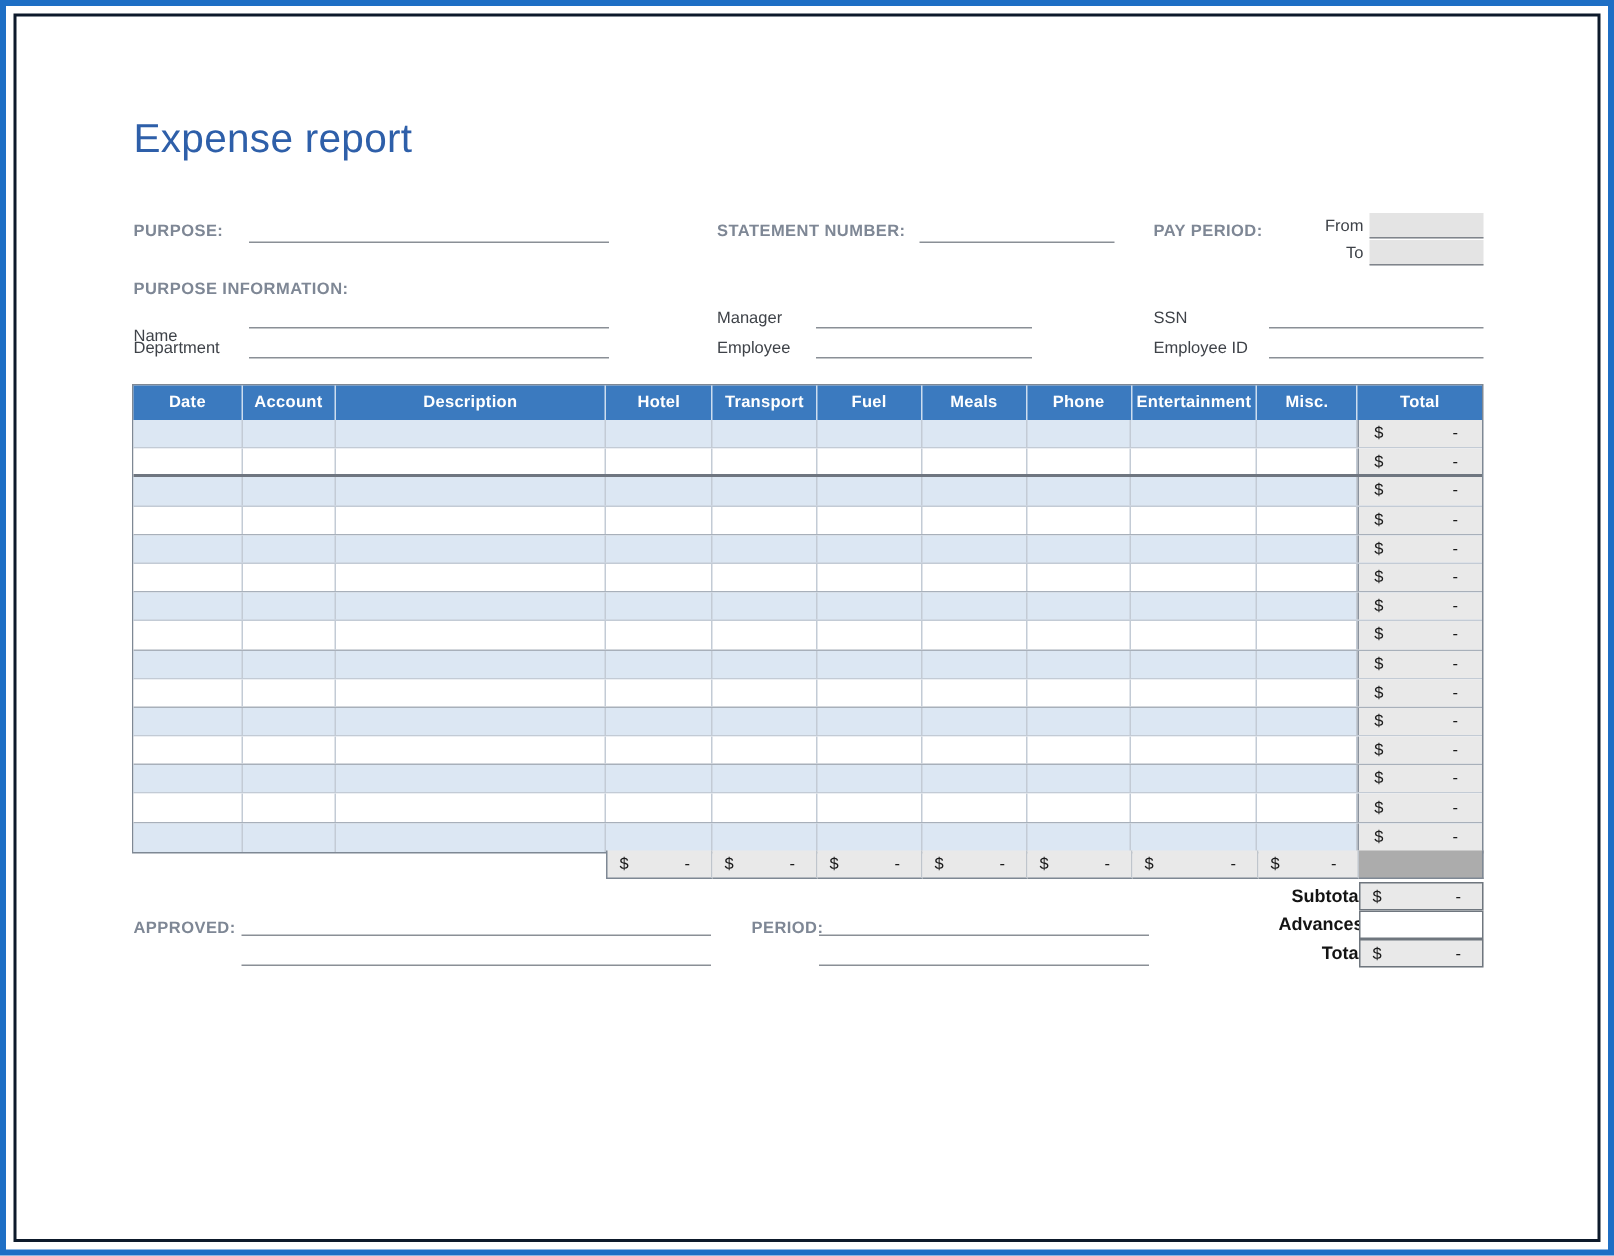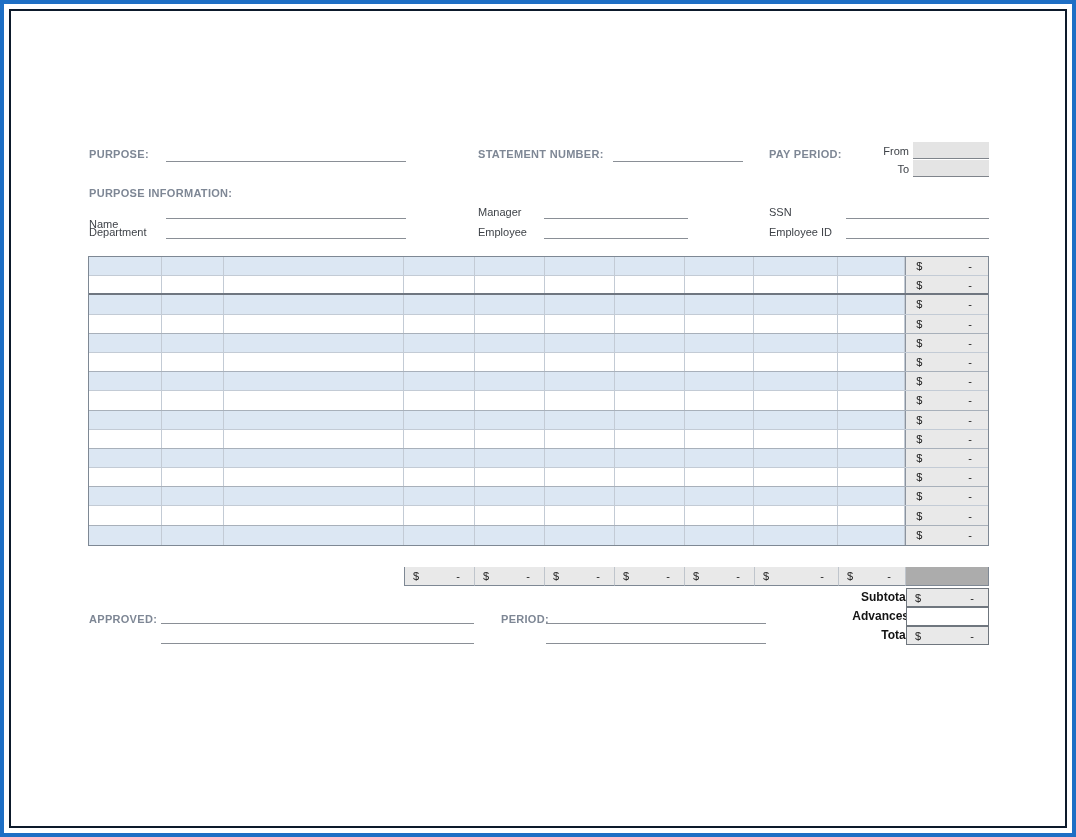--- a/index.html
+++ b/index.html
@@ -58,20 +58,21 @@
              display: flex; justify-content: space-between; align-items: center;
              padding: 0 14px 0 8px; font-size: 11px; color: #1B1B1B; }
   .sumcell.white { background: #fff; }
 </style>
 </head>
 <body>
 
 <div class="frame">
   <div class="page">
 
+    <div class="abs title">Expense report</div>
 
     <div class="abs slabel" style="left:78px; top:137px;">PURPOSE:</div>
     <div class="abs ufield" style="left:155px; top:136px; width:240px;"></div>
 
     <div class="abs slabel" style="left:467px; top:137px;">STATEMENT NUMBER:</div>
     <div class="abs ufield" style="left:602px; top:136px; width:130px;"></div>
 
     <div class="abs slabel" style="left:758px; top:137px;">PAY PERIOD:</div>
     <div class="abs flabel" style="left:798px; top:134px; width:100px; text-align:right;">From</div>
     <div class="abs graybox" style="left:902px; top:131px;"></div>
@@ -89,20 +90,33 @@
     <div class="abs ufield" style="left:533px; top:193px; width:144px;"></div>
     <div class="abs flabel" style="left:467px; top:215px;">Employee</div>
     <div class="abs ufield" style="left:533px; top:213px; width:144px;"></div>
 
     <div class="abs flabel" style="left:758px; top:195px;">SSN</div>
     <div class="abs ufield" style="left:835px; top:193px; width:143px;"></div>
     <div class="abs flabel" style="left:758px; top:215px;">Employee ID</div>
     <div class="abs ufield" style="left:835px; top:213px; width:143px;"></div>
 
     <div class="abs etable">
+      <div class="thead">
+          <div class="th" style="width: 73px;">Date</div>
+          <div class="th" style="width: 62px;">Account</div>
+          <div class="th" style="width: 181px;">Description</div>
+          <div class="th" style="width: 71px;">Hotel</div>
+          <div class="th" style="width: 70px;">Transport</div>
+          <div class="th" style="width: 70px;">Fuel</div>
+          <div class="th" style="width: 70px;">Meals</div>
+          <div class="th" style="width: 70px;">Phone</div>
+          <div class="th" style="width: 84px;">Entertainment</div>
+          <div class="th" style="width: 67px;">Misc.</div>
+          <div class="th" style="width: 83px;">Total</div>
+        </div>
       <div class="tbody">
           <div class="tr blue">
             <div class="td" style="width: 73px;"></div>
             <div class="td" style="width: 62px;"></div>
             <div class="td" style="width: 181px;"></div>
             <div class="td" style="width: 71px;"></div>
             <div class="td" style="width: 70px;"></div>
             <div class="td" style="width: 70px;"></div>
             <div class="td" style="width: 70px;"></div>
             <div class="td" style="width: 70px;"></div>

